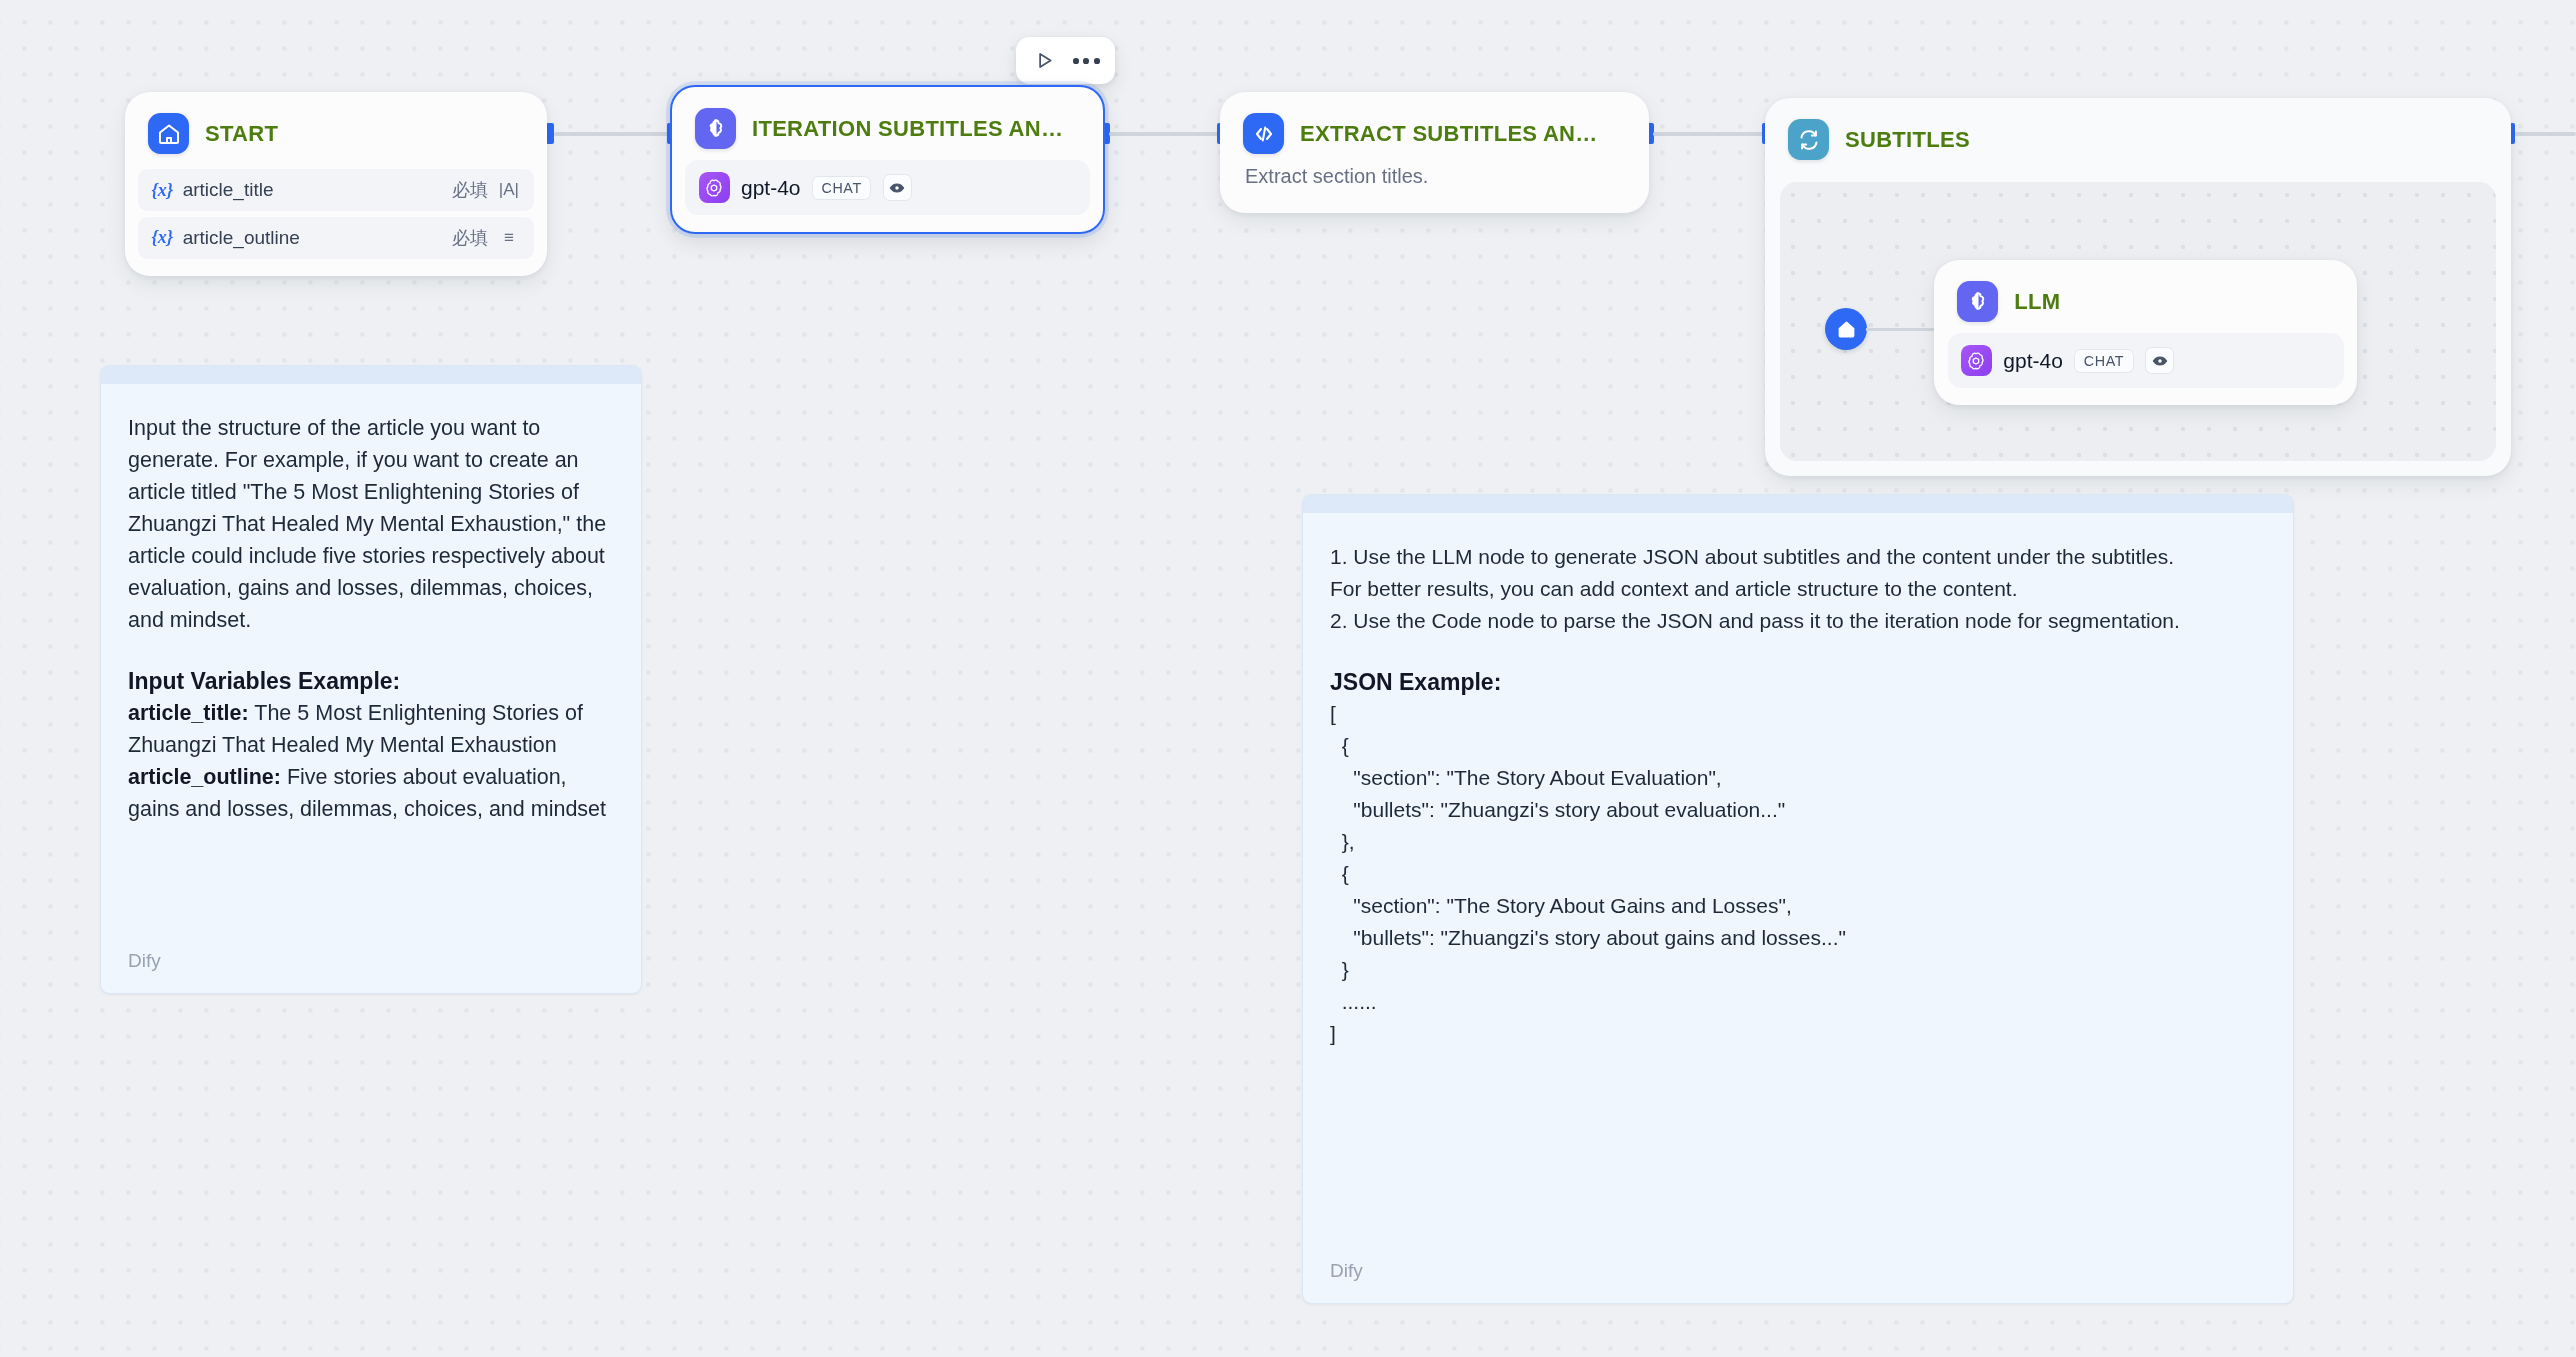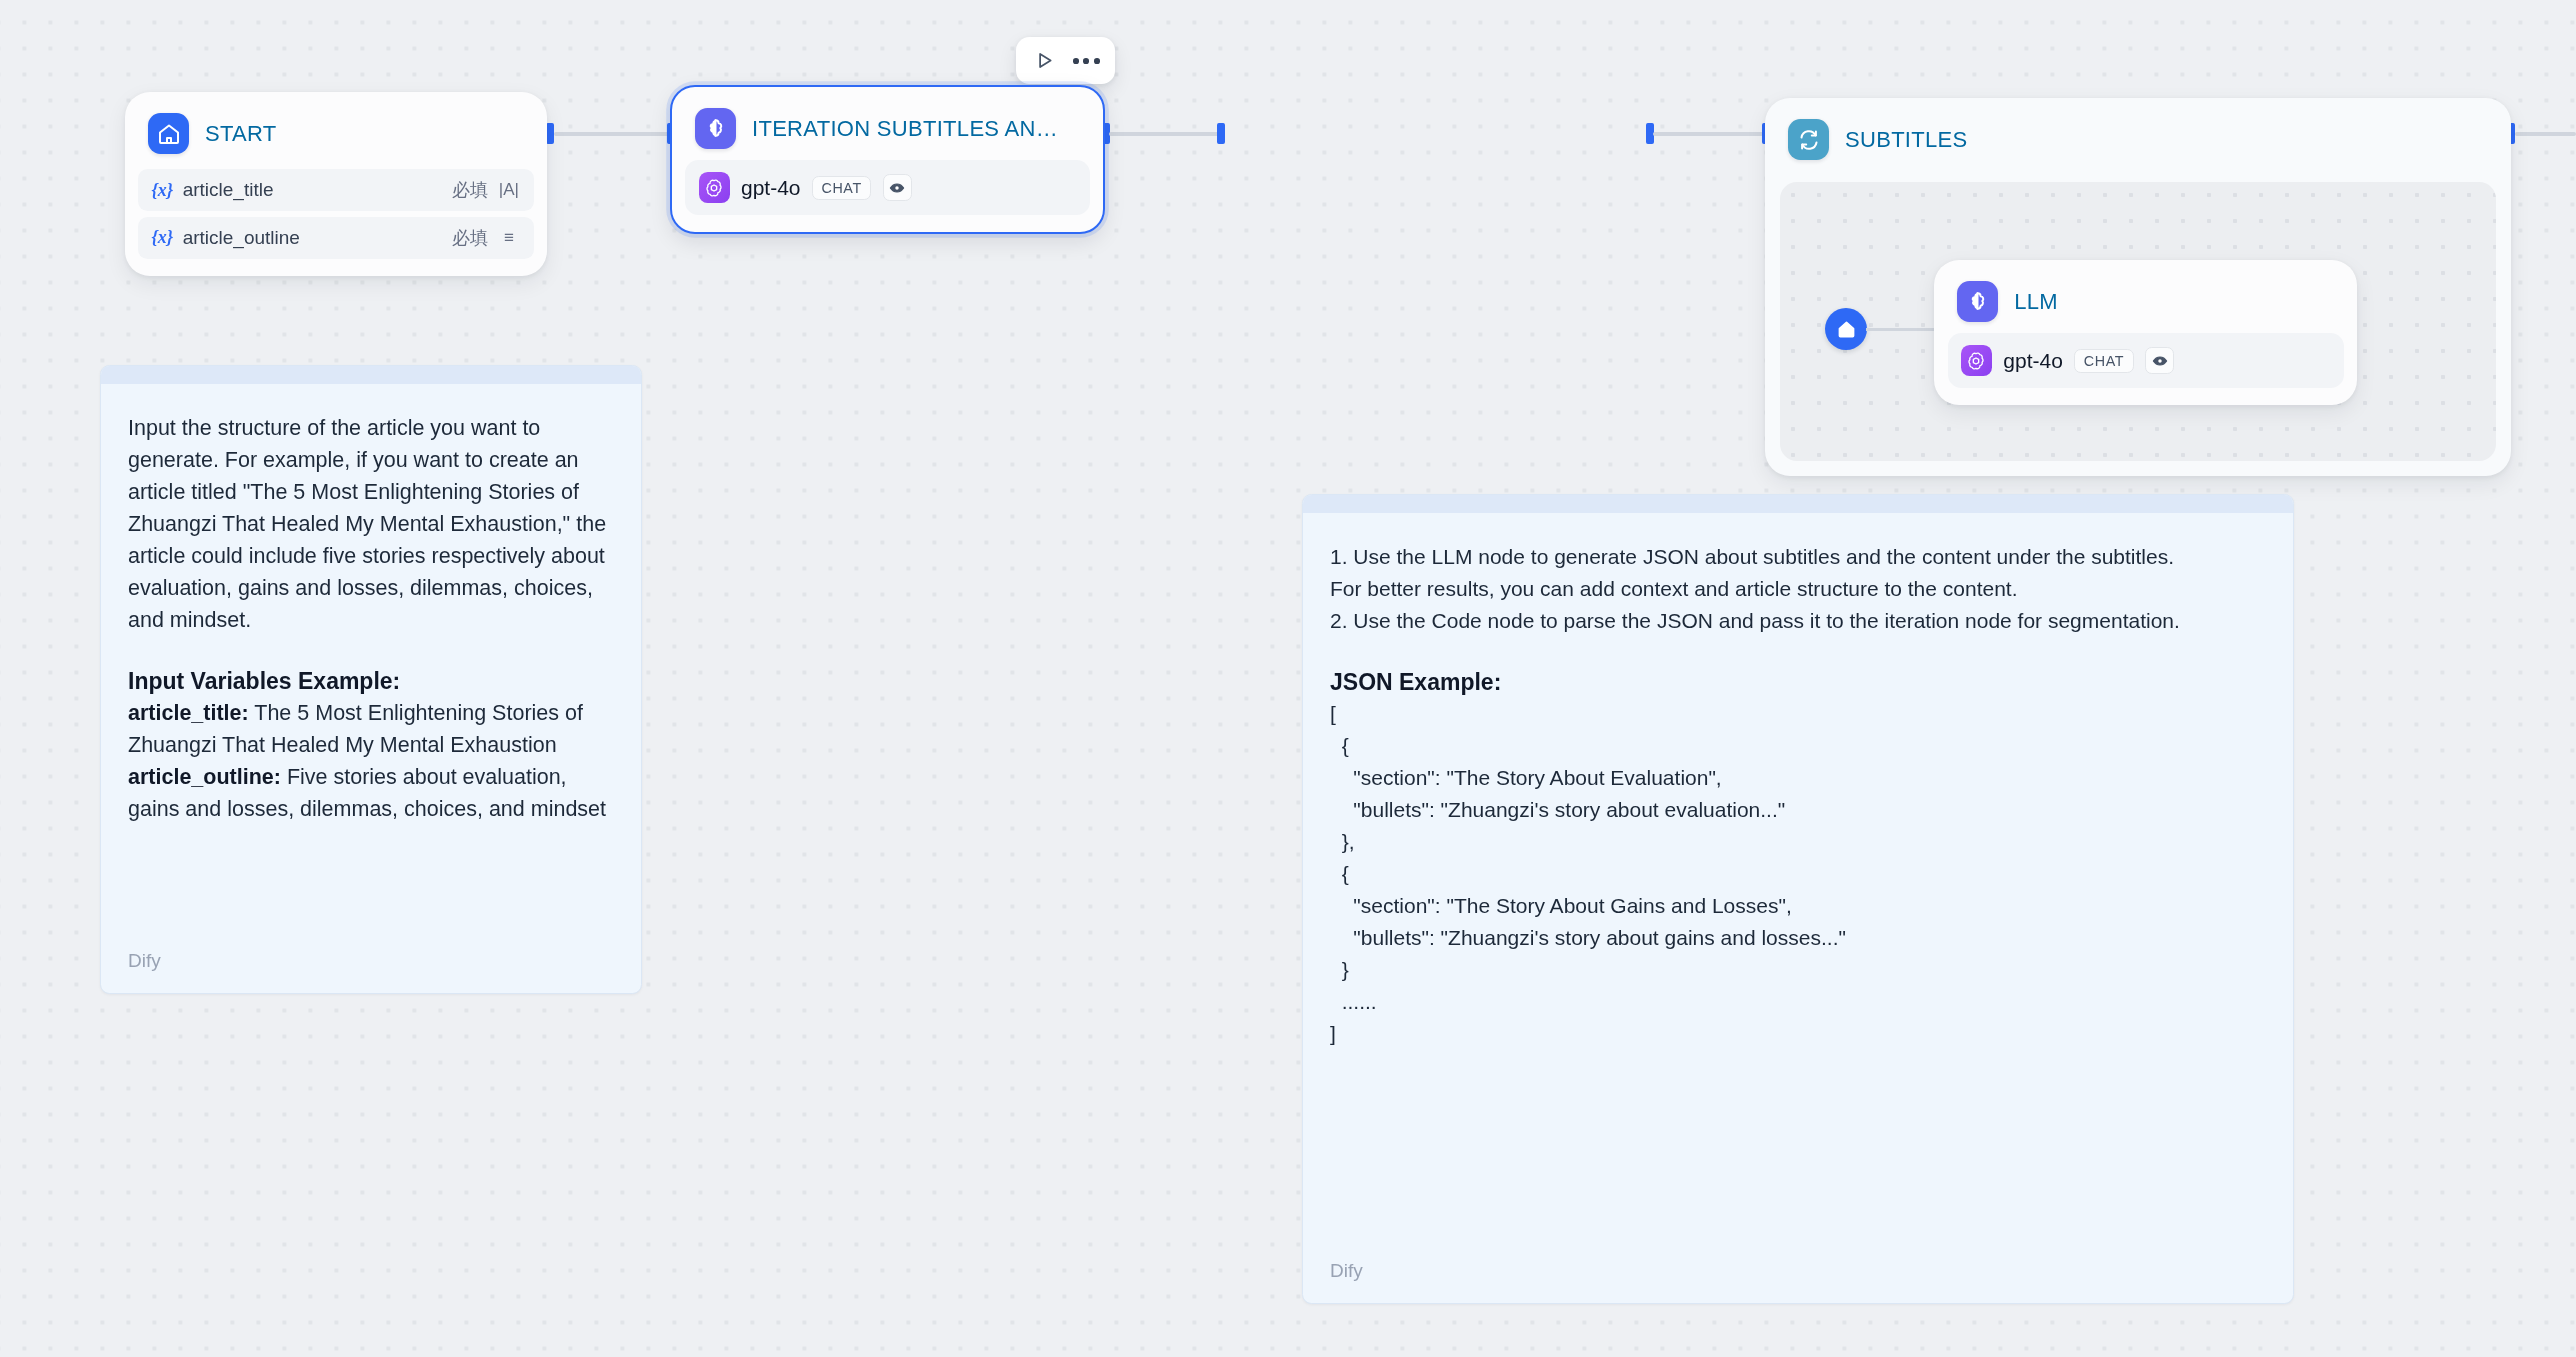--- a/index.html
+++ b/index.html
@@ -25,23 +25,23 @@
     box-shadow: 0 1.9px 4.8px rgba(16,24,40,.06), 0 7.6px 21px rgba(16,24,40,.07);
   }
   .node-header {
     display: flex;
     align-items: center;
     gap: 16px;
     padding: 21px 23px 5.7px 23px;
   }
   .node-title {
     font-size: 22px;
-    font-weight: 400;
+    font-weight: 700;
     letter-spacing: 0.3px;
-    color: #0369a1;
+    color: #4d7c0f;
     white-space: nowrap;
     overflow: hidden;
   }
   .node-icon {
     width: 41px; height: 41px;
     border-radius: 12.4px;
     display: flex; align-items: center; justify-content: center;
     flex: 0 0 auto;
     box-shadow: 0 1.9px 3.8px rgba(16,24,40,.10);
   }
@@ -292,20 +292,33 @@
       <span class="model-tag">CHAT</span>
       <span class="model-eye">
         <svg width="16" height="16" viewBox="0 0 24 24" fill="#475467" stroke="#475467" stroke-width="1.6" stroke-linejoin="round">
           <path d="M2 12s3.6-6 10-6 10 6 10 6-3.6 6-10 6-10-6-10-6z"></path>
           <circle cx="12" cy="12" r="2.6" fill="#fff" stroke="none"></circle>
         </svg>
       </span>
     </div>
   </div>
 
+  <div class="node" style="left:1220px; top:92px; width:429px;">
+    <div class="node-header">
+      <div class="node-icon ic-code">
+        <svg width="24" height="24" viewBox="0 0 24 24" fill="none" stroke="#fff" stroke-width="2.1" stroke-linecap="round" stroke-linejoin="round">
+          <path d="M9 7 5 12l4 5"></path>
+          <path d="M15 7l4 5-4 5"></path>
+          <path d="M13.2 5.6 10.8 18.4"></path>
+        </svg>
+      </div>
+      <div class="node-title">EXTRACT SUBTITLES AN…</div>
+    </div>
+    <div class="node-desc">Extract section titles.</div>
+  </div>
 
   <div class="iter-node" style="left:1765px; top:98px; width:746px; height:378px;">
     <div class="node-header" style="padding:21px 23px 0 23px;">
       <div class="node-icon ic-iter">
         <svg width="24" height="24" viewBox="0 0 24 24" fill="none" stroke="#fff" stroke-width="2" stroke-linecap="round" stroke-linejoin="round">
           <path d="M4.5 9.5A7.5 7.5 0 0 1 18.6 7.4"></path>
           <path d="M19.5 14.5A7.5 7.5 0 0 1 5.4 16.6"></path>
           <path d="M18.9 3.4v4.1h-4.1"></path>
           <path d="M5.1 20.6v-4.1h4.1"></path>
         </svg>

